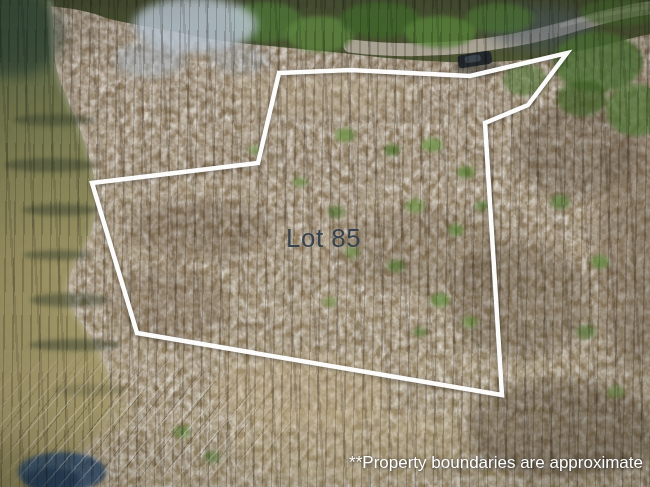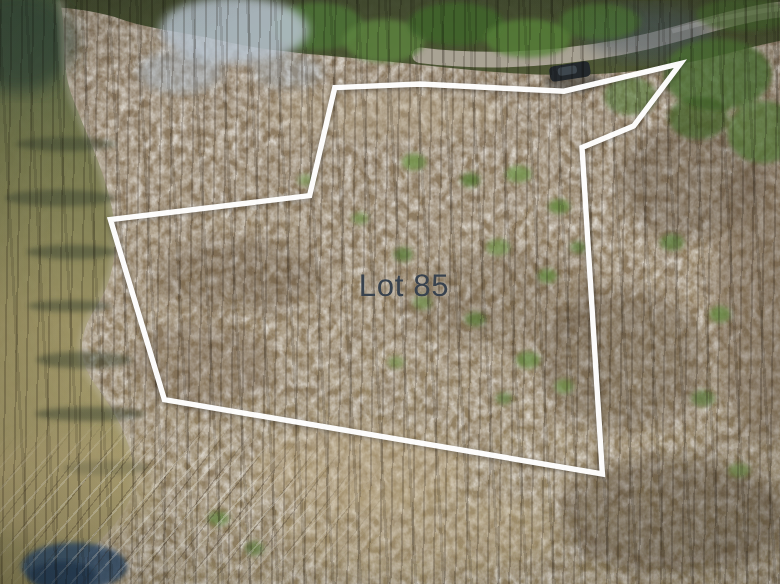--- a/index.html
+++ b/index.html
@@ -26,21 +26,20 @@
   }
   .tex-vignette{
     left:0;top:0;width:650px;height:487px;
     background:radial-gradient(ellipse at 50% 45%, rgba(0,0,0,0) 60%, rgba(25,20,12,.22) 100%);
   }
   .lot-label{
     position:absolute;left:286px;top:225px;
     font-size:26px;line-height:1;letter-spacing:.5px;color:#38424e;
     text-shadow:0 0 2px rgba(235,230,220,.25);
     white-space:nowrap;
-    margin-left:13px;
   }
   .disclaimer{
     position:absolute;right:7px;bottom:14px;
     font-size:17px;line-height:1.1;color:#ffffff;
     text-shadow:0 1px 4px rgba(0,0,0,.55), 0 0 2px rgba(0,0,0,.4);
     white-space:nowrap;
   }
 </style>
 </head>
 <body>
@@ -181,13 +180,14 @@
 
   <div class="tex tex-shadows"></div>
   <div class="tex tex-fallen"></div>
   <div class="tex tex-vignette"></div>
 
   <svg width="650" height="487" viewBox="0 0 650 487">
     <polygon fill="none" stroke="#ffffff" stroke-width="4.5" stroke-linejoin="miter" opacity="0.97" style="filter:drop-shadow(0 1px 2px rgba(0,0,0,.35));" points="279,73 350,70 470,76 567,53 528,105 485,123 502,395 137,333 92,183 258,163"></polygon>
   </svg>
 
   <div class="lot-label">Lot 85</div>
+  <div class="disclaimer">**Property boundaries are approximate</div>
 </div>
 
 </body></html>

